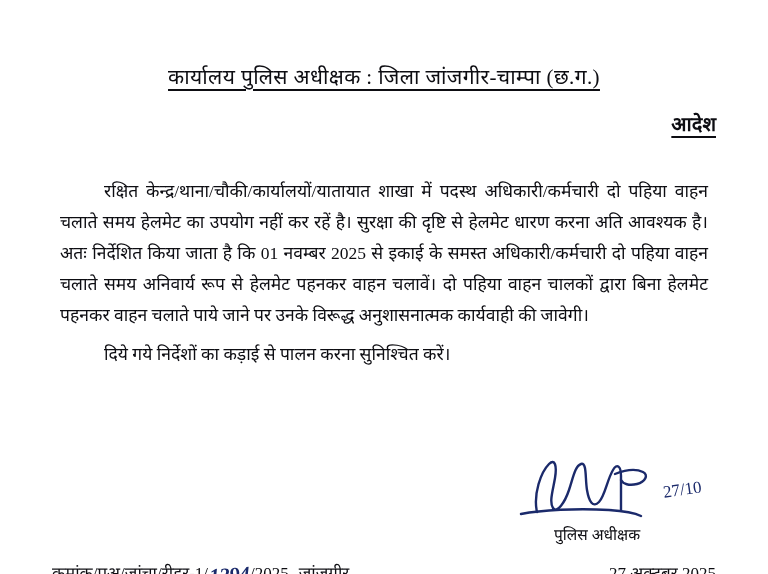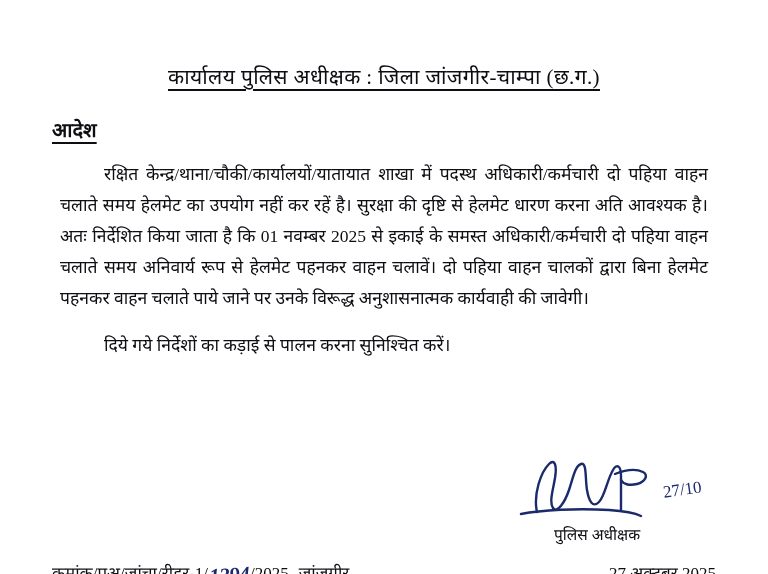--- a/index.html
+++ b/index.html
@@ -26,39 +26,39 @@
     text-align: center;
     font-size: 21px;
     font-weight: normal;
     letter-spacing: 0.4px;
     margin-top: 62px;
     text-decoration: underline;
     text-underline-offset: 5px;
     text-decoration-thickness: 1.5px;
   }
   .order-title {
-    text-align: left;
+    text-align: right;
     font-size: 20px;
     font-weight: bold;
-    margin-top: 26px;
+    margin-top: 20px;
     text-decoration: underline;
     text-underline-offset: 5px;
     text-decoration-thickness: 1.5px;
   }
   .body-text {
-    margin-top: 16px;
+    margin-top: 39px;
     font-size: 17.5px;
     line-height: 31px;
     text-align: justify;
     text-justify: inter-word;
     text-indent: 44px;
     padding: 0 8px;
   }
   .body-text-2 {
-    margin-top: 16px;
+    margin-top: 8px;
     font-size: 17.5px;
     line-height: 31px;
     text-indent: 44px;
     padding: 0 8px;
   }
   .signature-block {
     position: absolute;
     right: 56px;
     top: 392px;
     width: 230px;

